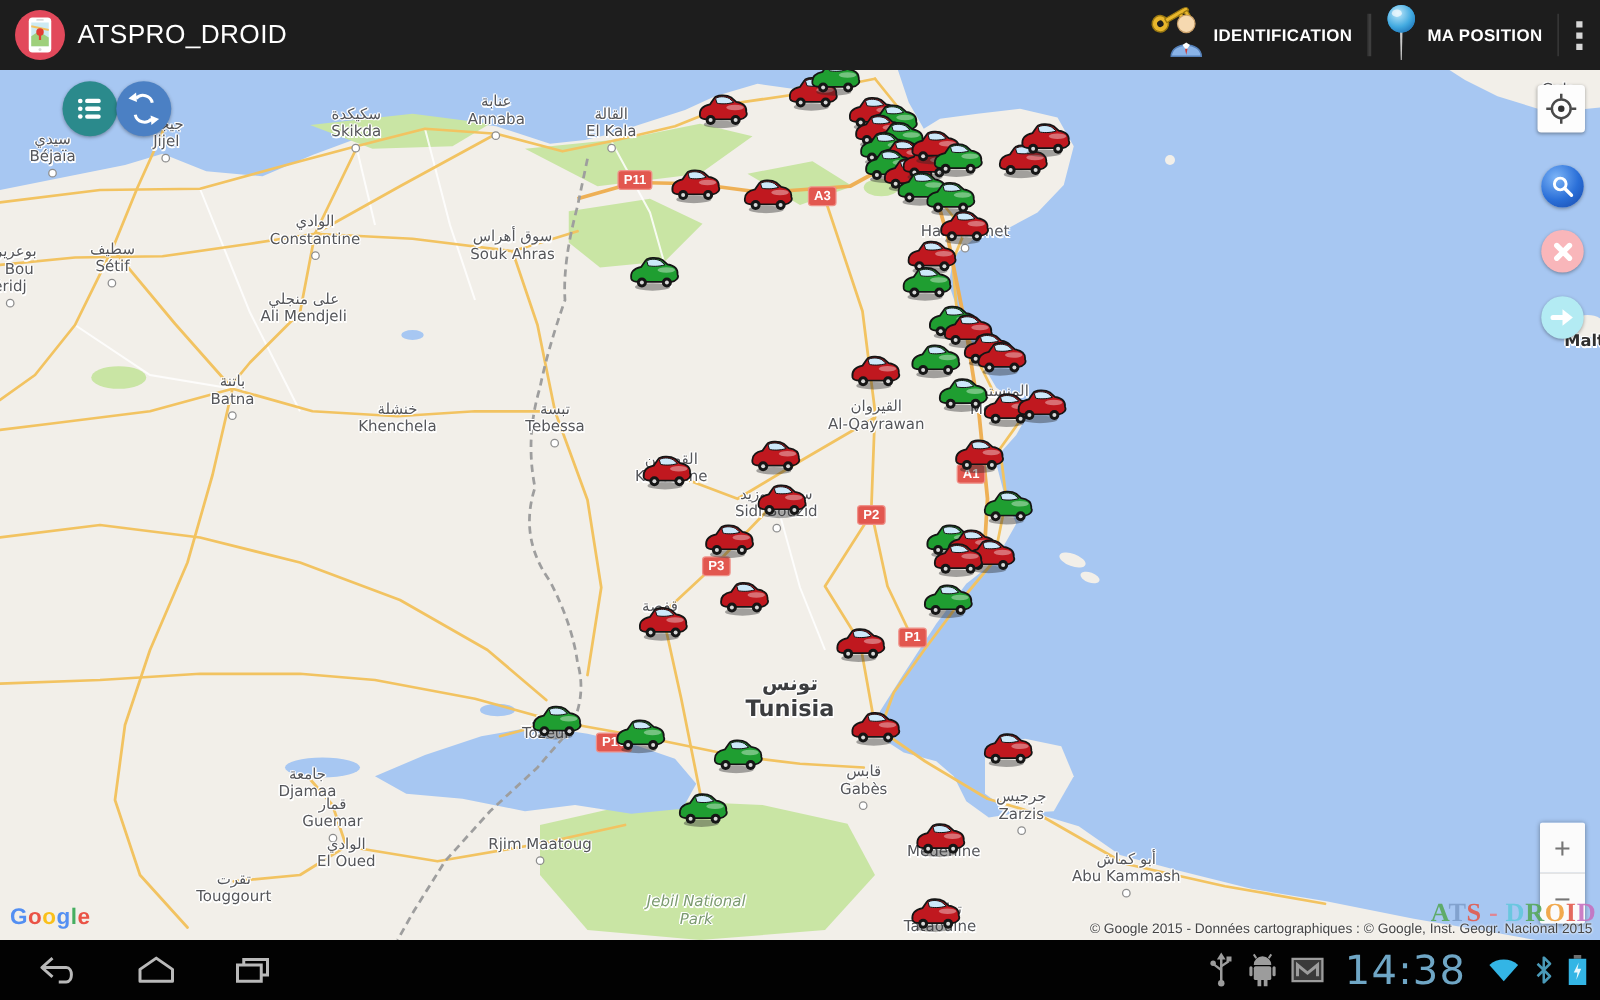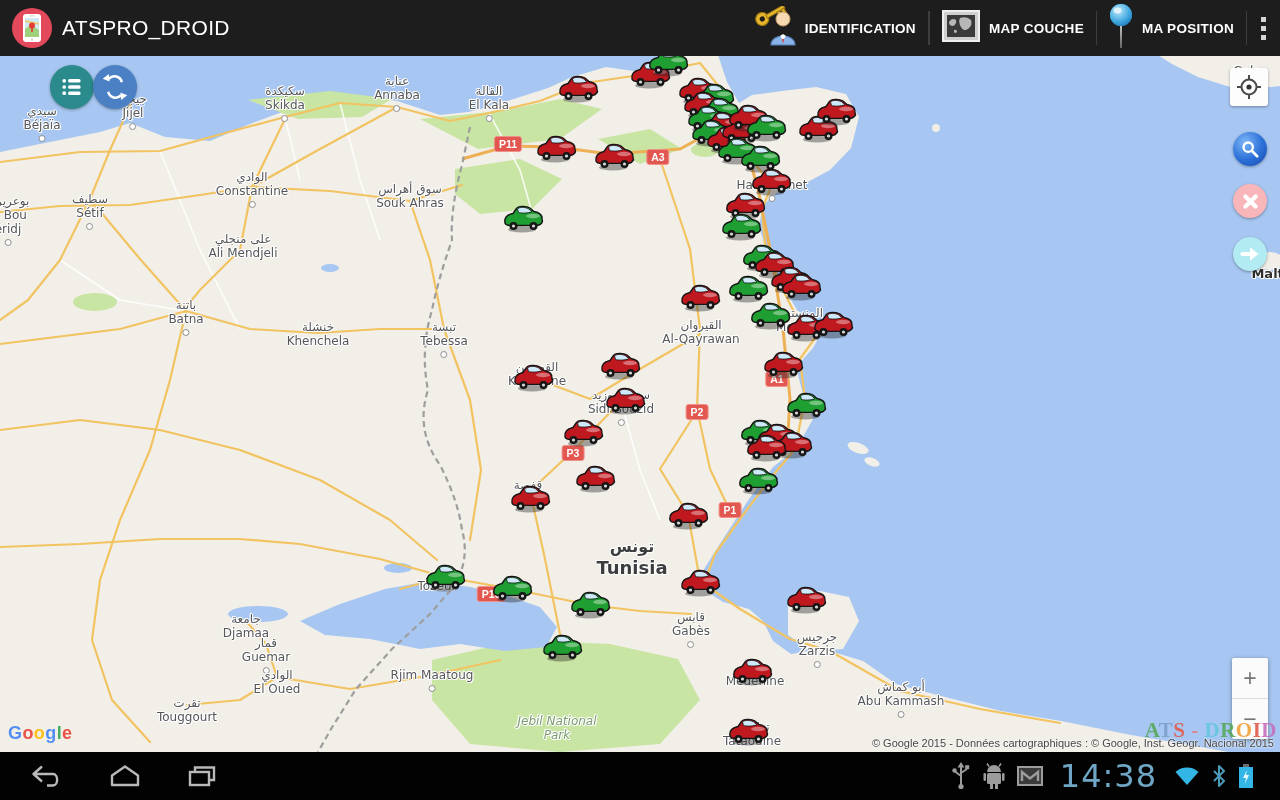--- a/index.html
+++ b/index.html
@@ -71,21 +71,21 @@
                text-shadow:0 0 2px rgba(255,255,255,.9),0 0 2px rgba(255,255,255,.9);}
   .glogo{position:absolute;left:8px;bottom:8px;font-size:18px;font-weight:bold;letter-spacing:.4px;z-index:7;opacity:.9;}
   .watermark{position:absolute;right:3px;top:662px;font-family:"Liberation Serif",serif;font-weight:bold;
              font-size:21px;letter-spacing:.5px;z-index:8;opacity:.9;}
 
   
   #navbar{position:absolute;bottom:0;left:0;width:1280px;height:48px;background:#020202;
           display:flex;align-items:center;z-index:30;}
   .nav-btn{margin-left:44px;display:flex;align-items:center;cursor:pointer;}
   .nav-btn:first-child{margin-left:28px;}
-  .status{margin-left:auto;display:flex;align-items:center;gap:11px;padding-right:26px;}
+  .status{margin-left:auto;display:flex;align-items:center;gap:11px;padding-right:10px;}
   .clock{color:#6fa6c5;font-size:32px;letter-spacing:1px;font-family:"DejaVu Sans",sans-serif;margin:0 6px;}
 </style>
 </head>
 <body>
 
 <div id="actionbar">
   <div class="app-icon">
     <svg width="26" height="30" viewBox="0 0 26 30">
       <rect x="4" y="1" width="18" height="28" rx="3" fill="#fff"></rect>
       <rect x="6" y="5" width="14" height="19" fill="#cdeaf2"></rect>
@@ -115,32 +115,20 @@
         <path d="M26,30 L29,34 L32,30 L29,28 Z" fill="#fff"></path>
         <path d="M28,33 L29,38 L30,33 Z" fill="#d03b35"></path>
       </svg>
     </span>
     <span class="ab-label">IDENTIFICATION</span>
   </div>
   <div class="ab-divider"></div>
 
   <div class="ab-divider"></div>
 
-  <div class="ab-item">
-    <span>
-      <svg width="38" height="32" viewBox="0 0 38 32">
-        <rect x="1" y="1" width="36" height="30" fill="#cfcfcf" stroke="#efefef" stroke-width="2"></rect>
-        <rect x="5" y="5" width="28" height="22" fill="#3a3a3a"></rect>
-        <path d="M7,12 Q10,7 14,10 Q15,14 11,16 Q7,16 7,12 Z" fill="#b7b7b7"></path>
-        <path d="M18,8 Q25,6 29,10 Q31,15 26,19 Q21,22 19,17 Q16,12 18,8 Z" fill="#b7b7b7"></path>
-        <path d="M12,20 Q15,19 15,22 Q13,24 12,22 Z" fill="#b7b7b7"></path>
-      </svg>
-    </span>
-    <span class="ab-label">MAP COUCHE</span>
-  </div>
   <div class="ab-divider"></div>
 
   <div class="ab-item">
     <span>
       <svg width="24" height="46" viewBox="0 0 24 46">
         <polygon points="11,22 13,22 12.4,45 11.6,45" fill="#c9c9c9"></polygon>
         <circle cx="12" cy="12" r="11" fill="#2196d8"></circle>
         <circle cx="12" cy="12" r="11" fill="url(#pingrad)"></circle>
         <defs>
           <radialGradient id="pingrad" cx=".38" cy=".3" r=".9">

